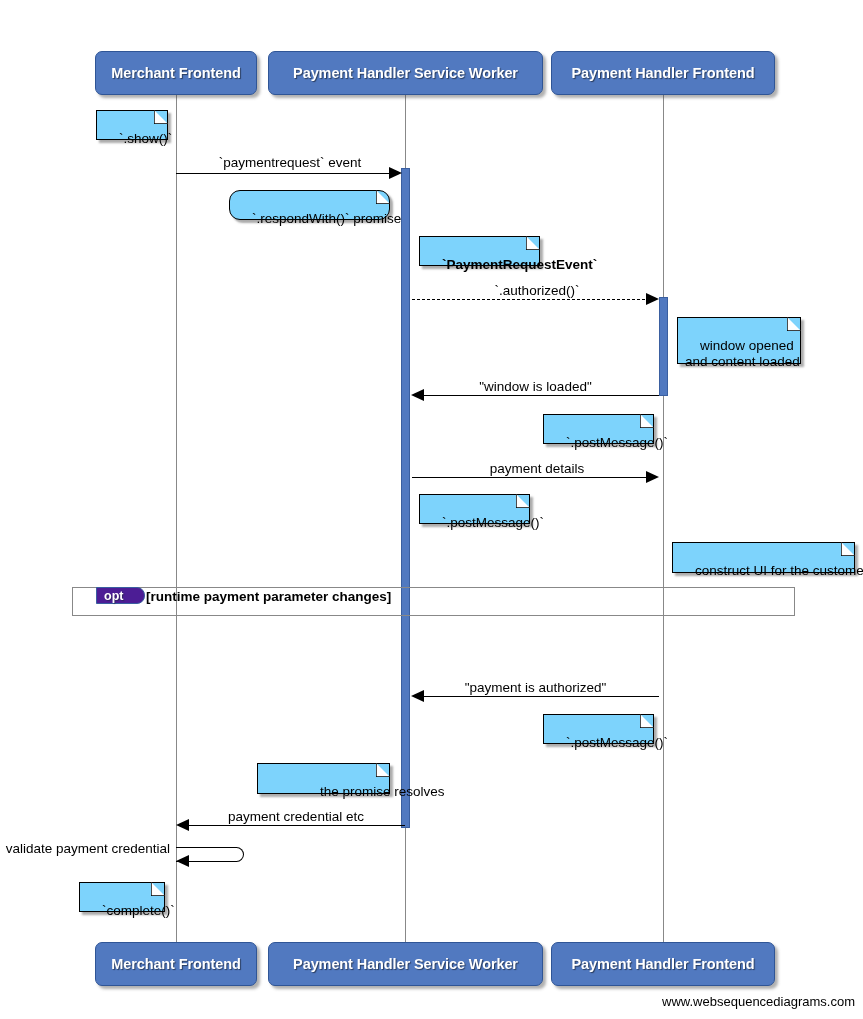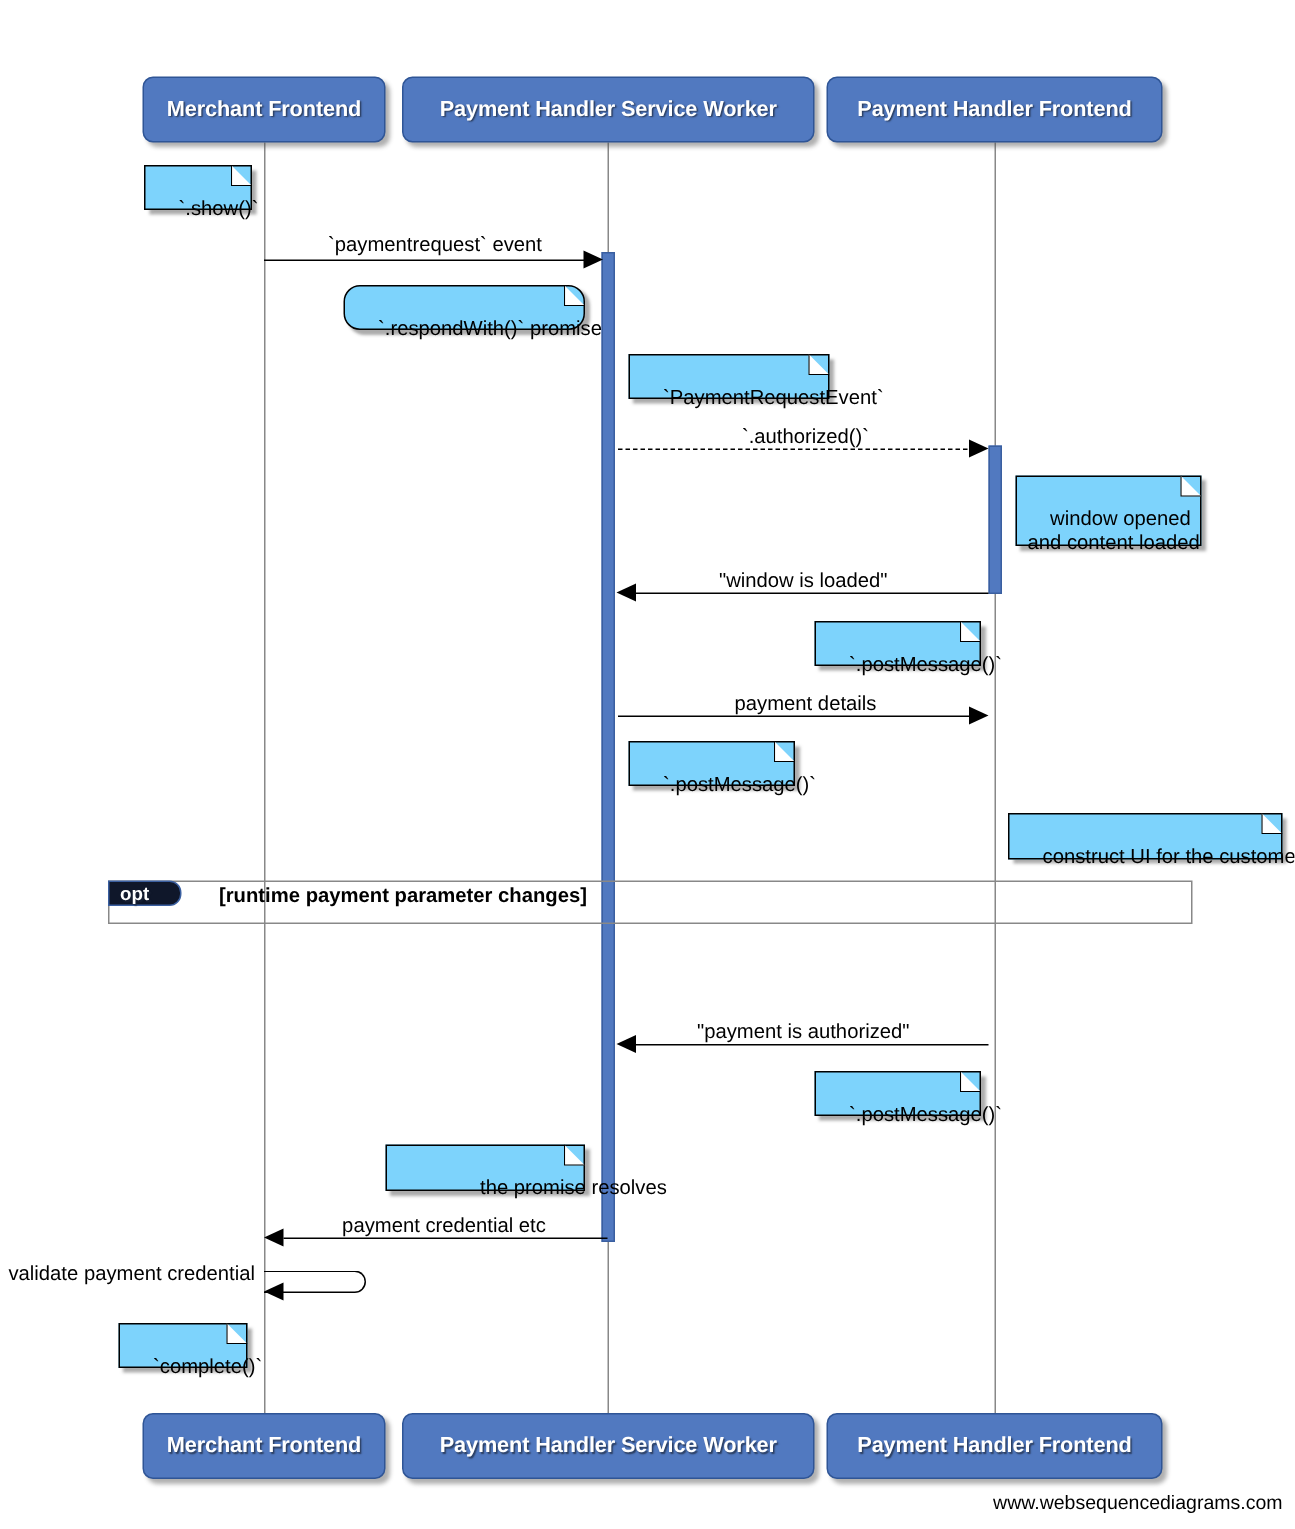--- a/index.html
+++ b/index.html
@@ -141,30 +141,31 @@
   
   .frag {
     position: absolute;
     box-sizing: border-box;
     border: 1px solid #888888;
     background: transparent;
   }
   .frag-tab {
     position: absolute;
     box-sizing: border-box;
-    background: #0f172a;
+    background: #4c1d95;
     border: 1px solid #3a5fa0;
     border-radius: 0 8px 8px 0;
     color: #ffffff;
     font-size: 12.5px;
     font-weight: bold;
     display: flex;
     align-items: center;
     padding-left: 7px;
     text-shadow: 1px 1px 1px rgba(30,40,60,0.6);
+    margin-left: 24px;
   }
   .frag-cond {
     position: absolute;
     font-size: 13.5px;
     font-weight: bold;
     color: #000000;
     white-space: nowrap;
   }
 </style>
 </head>
@@ -234,21 +235,21 @@
   </div>
 
   <div class="note" style="left:229px; top:190px; width:161px; height:30px;border-radius:11px;">
     <span>`.respondWith()` promise</span>
     <svg width="14" height="14" style="position:absolute;right:-1px;top:-1px;">
       <polygon points="0,0 14,14 0,14" fill="#ffffff" stroke="none"></polygon>
       <polyline points="0,0 0,14 14,14" fill="none" stroke="#000000" stroke-width="1.4"></polyline>
     </svg>
   </div>
 
-  <div class="note" style="left:419px; top:236px; width:134px; height:30px;">
+  <div class="note" style="left:419px; top:236px; width:121px; height:30px;font-weight:bold;">
     <span>`PaymentRequestEvent`</span>
     <svg width="14" height="14" style="position:absolute;right:-1px;top:-1px;">
       <polygon points="0,0 14,14 0,14" fill="#ffffff" stroke="none"></polygon>
       <polyline points="0,0 0,14 14,14" fill="none" stroke="#000000" stroke-width="1.4"></polyline>
     </svg>
   </div>
 
   <div class="note" style="left:677px; top:317px; width:124px; height:47px;">
     <span>window opened
 and content loaded</span>

